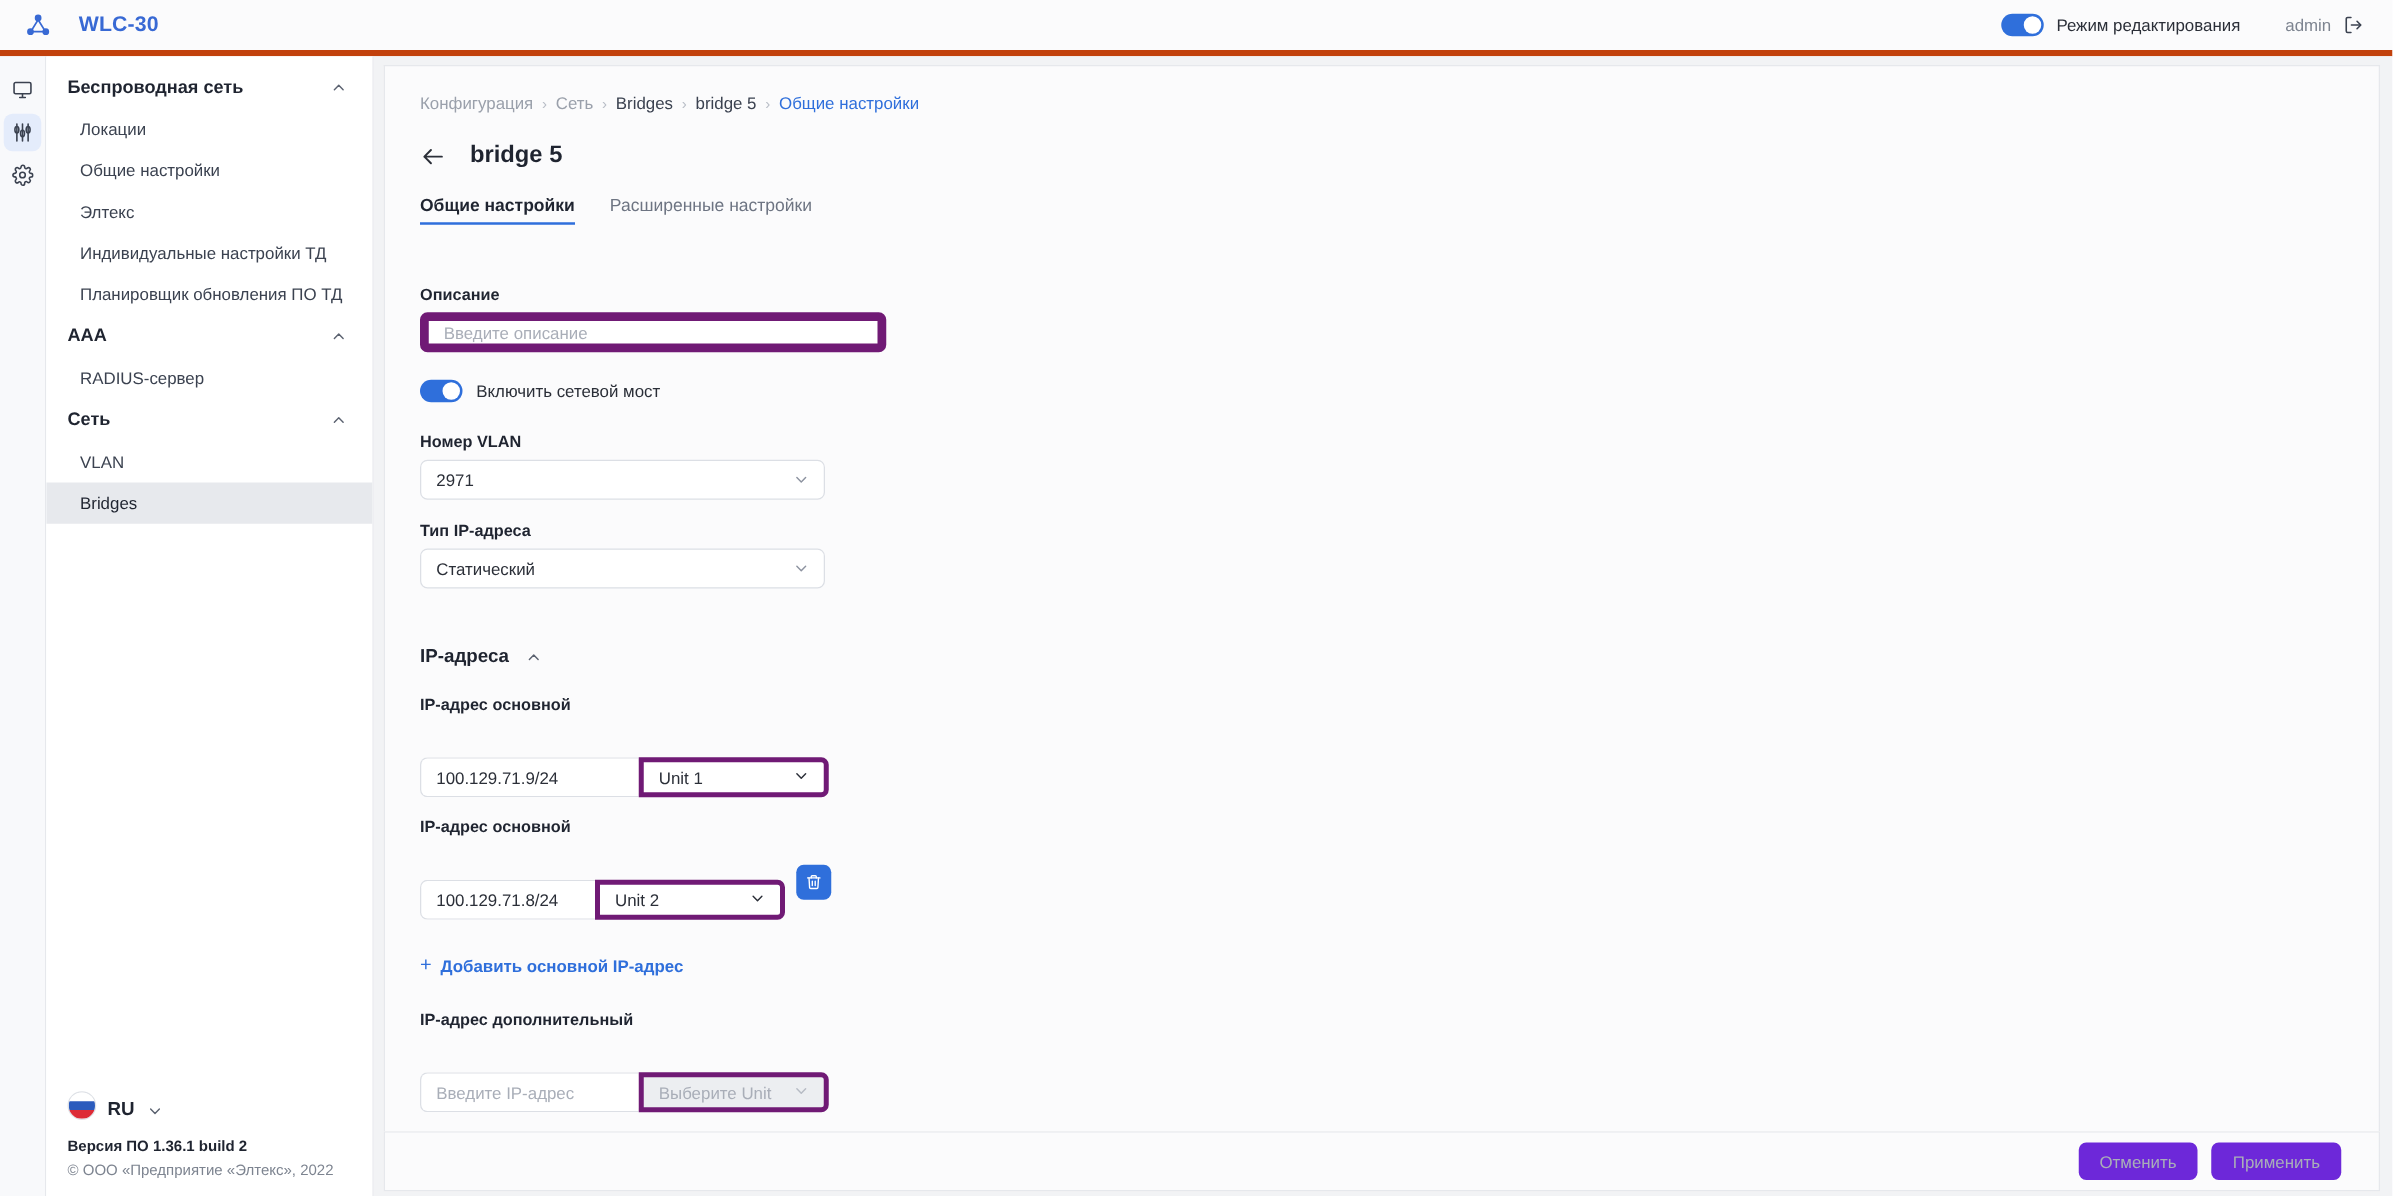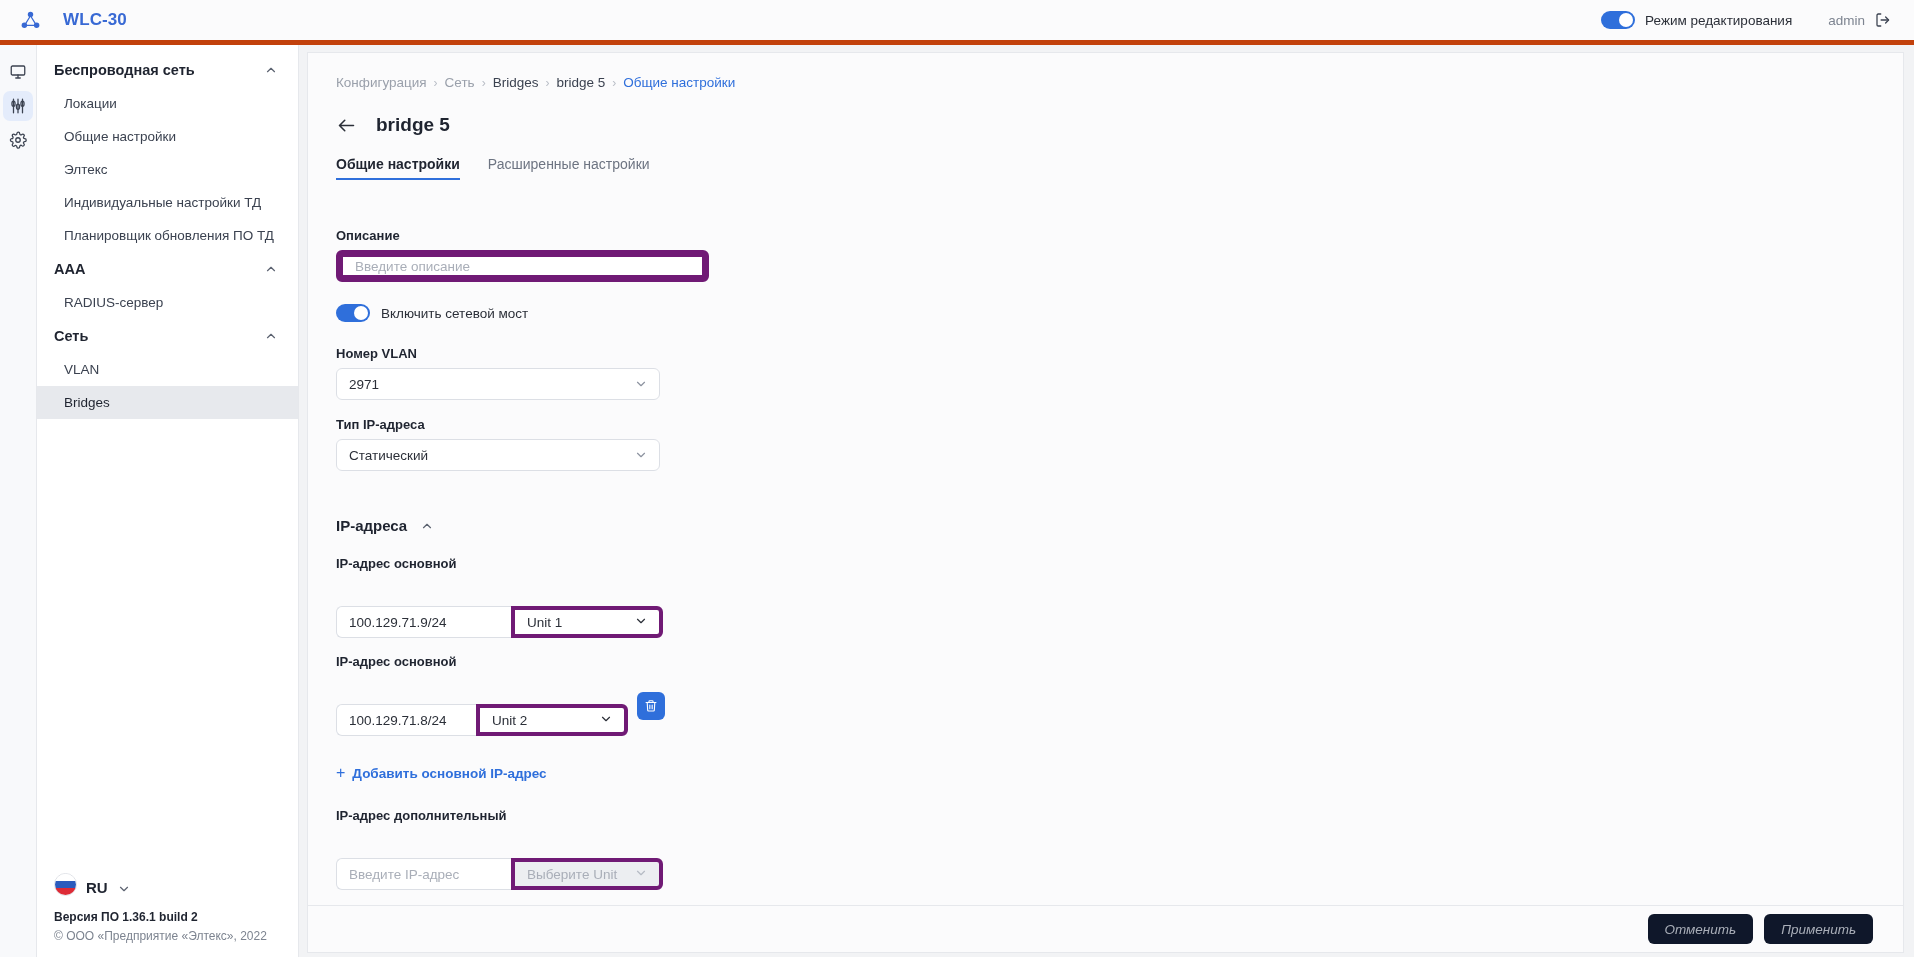--- a/index.html
+++ b/index.html
@@ -238,24 +238,23 @@
     height: 48px; min-height: 48px;
     background: #fbfbfc;
     border: 1px solid #e6e8ec;
     border-top: 1px solid #e6e8ec;
     display: flex; align-items: center; justify-content: flex-end;
     gap: 11px; padding: 0 30px;
   }
   .btn {
     height: 30px; padding: 0 17px;
     border-radius: 6px; border: none;
-    background: #0f172a; color: #a9aeb8;
+    background: #6d28d9; color: #a9aeb8;
     font-size: 13.5px; font-family: inherit;
     cursor: default;
-    font-style: italic;
   }
 
   
   .card-scroll::-webkit-scrollbar { width: 11px; }
   .card-scroll::-webkit-scrollbar-track { background: #f2f3f5; }
   .card-scroll::-webkit-scrollbar-thumb {
     background: #d3d6dc; border-radius: 6px; border: 2px solid #f2f3f5;
   }
 </style>
 </head>

